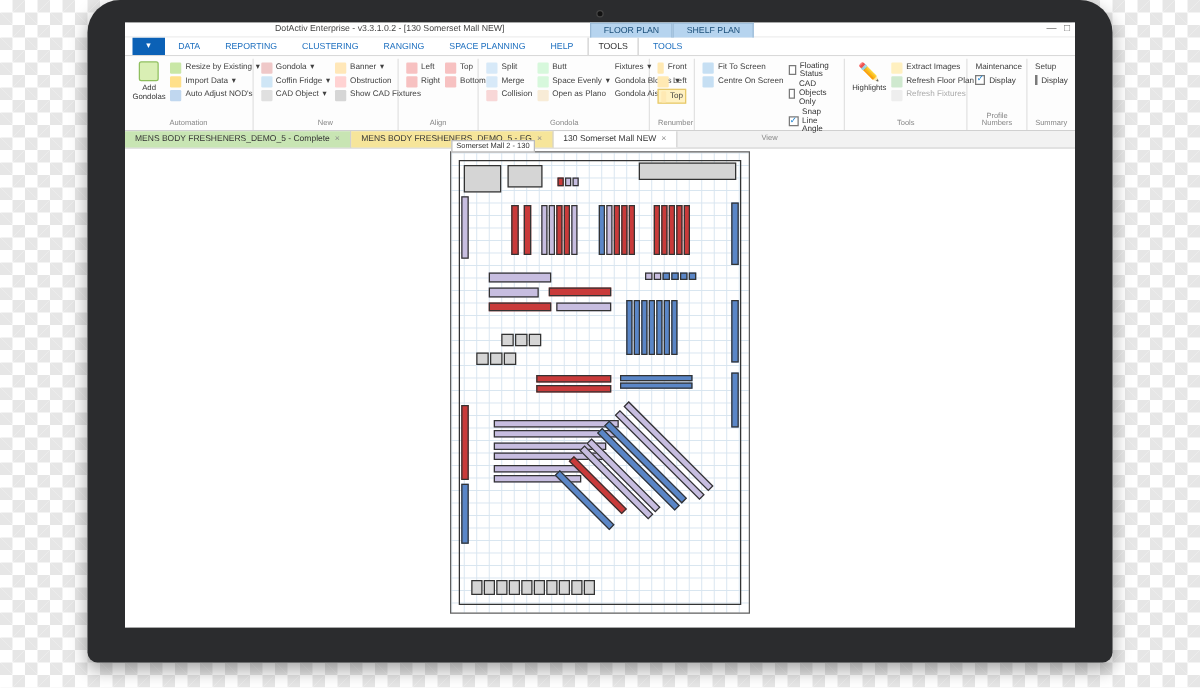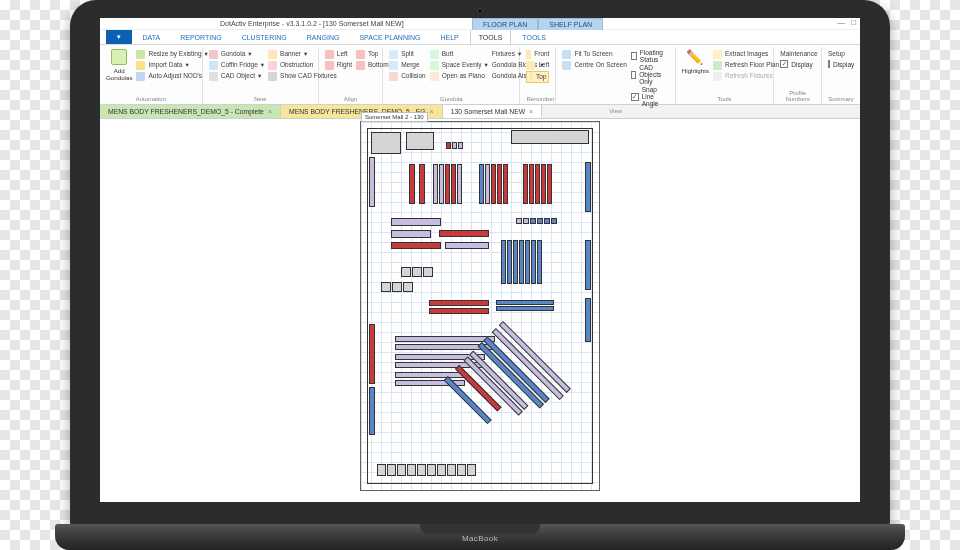--- a/index.html
+++ b/index.html
@@ -525,16 +525,13 @@
                     <div class="gry" style="width:9px;height:12px"></div>
                 </div>
               </div>
             </div>
           </div>
         </div>
 
       </div>
     </div>
   </div>
-  <div class="base">
-    <div class="brand">MacBook</div>
-  </div>
 </div>
 
 </body></html>

